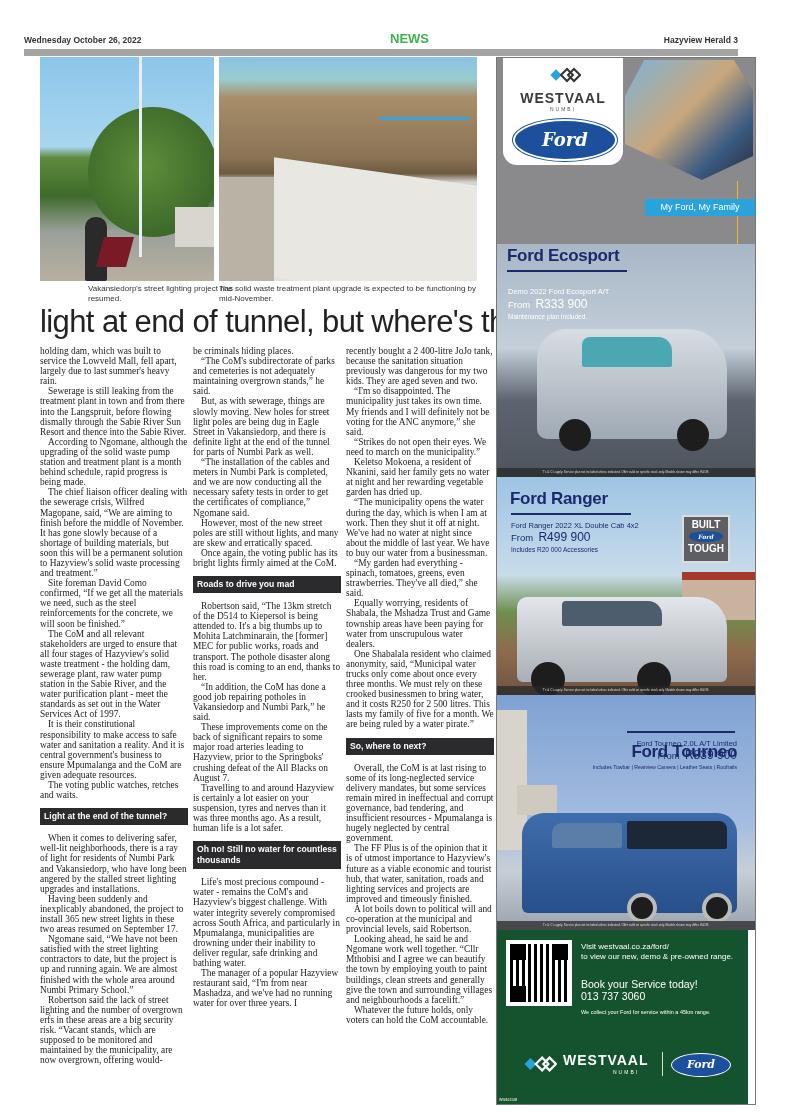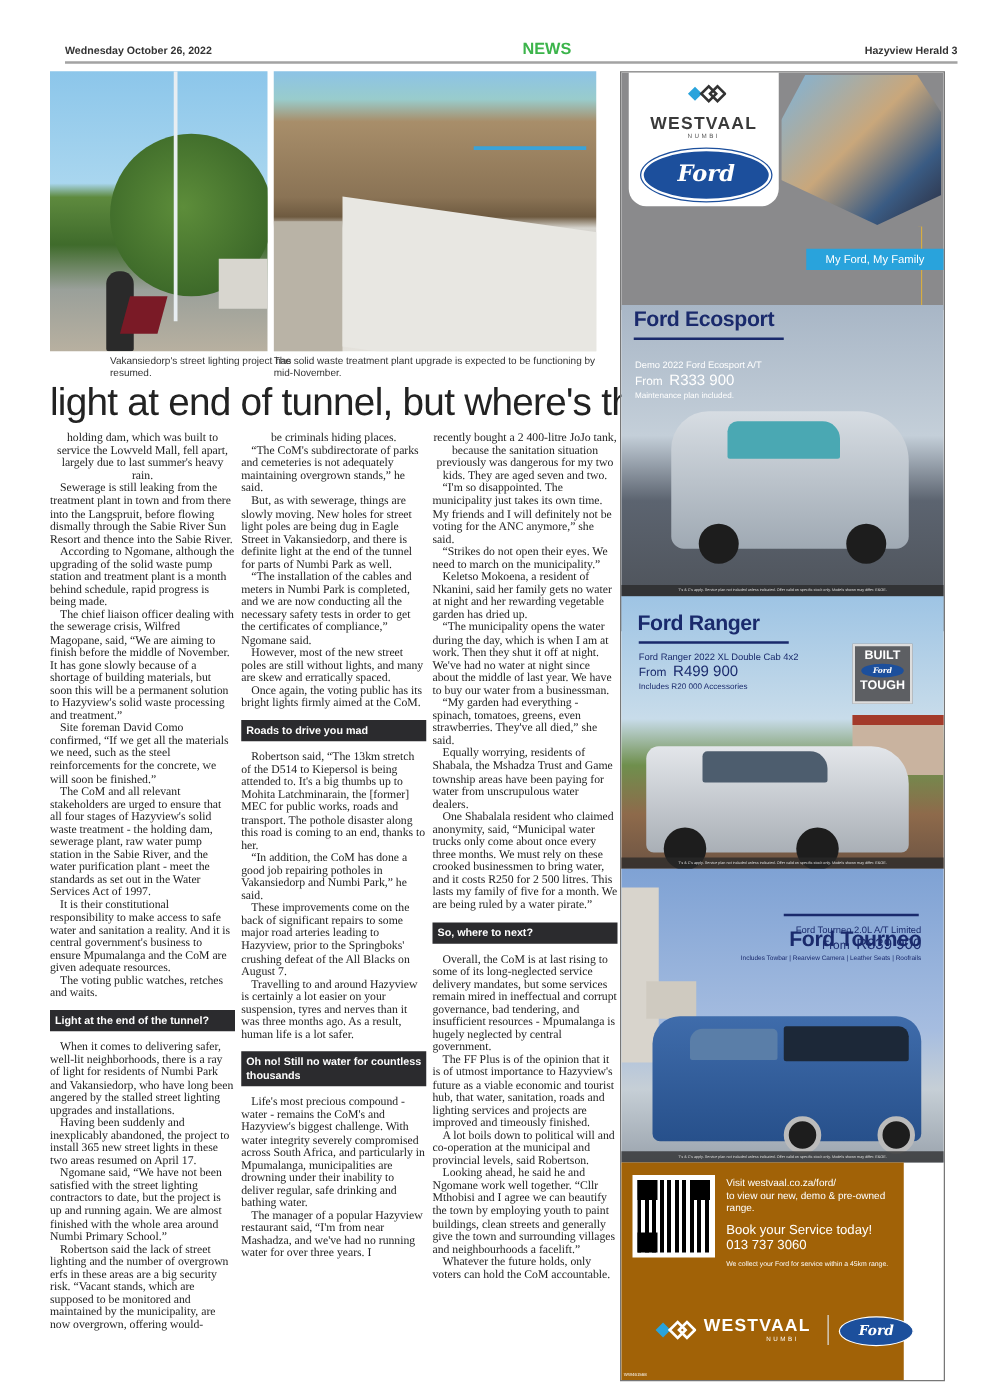--- a/index.html
+++ b/index.html
@@ -1,17 +1,17 @@
 <!DOCTYPE html>
 <html><head>
 <meta charset="utf-8">
 <style>
   html,body{margin:0;padding:0;background:#fff;}
   body{width:786px;height:1113px;position:relative;overflow:hidden;font-family:"Liberation Serif",serif;color:#222;}
-  .hdr{position:absolute;top:35px;left:52px;width:714px;height:14px;border-bottom:2px solid #a3a3a3;}
+  .hdr{position:absolute;top:35px;left:24px;width:714px;height:14px;border-bottom:7px solid #a3a3a3;}
   .hdr .date{position:absolute;left:0;top:0;font-family:"Liberation Sans",sans-serif;font-size:8.5px;font-weight:bold;color:#333;}
   .hdr .section{position:absolute;left:366px;top:-4px;font-family:"Liberation Sans",sans-serif;font-size:13px;font-weight:bold;color:#3cb44b;}
   .hdr .paper{position:absolute;right:0;top:0;font-family:"Liberation Sans",sans-serif;font-size:8.5px;font-weight:bold;color:#333;}
 
   .photo1{position:absolute;left:40px;top:57px;width:174px;height:224px;overflow:hidden;
     background:linear-gradient(180deg,#8cc6ea 0%,#a9d6ef 40%,#5e8a3e 45%,#3f6b2b 62%,#9aa09a 78%,#b8b0a0 100%);}
   .photo1 .tree{position:absolute;left:48px;top:50px;width:130px;height:130px;border-radius:50%;background:radial-gradient(circle at 45% 45%,#5d8d3a,#2f5a22);}
   .photo1 .pole{position:absolute;left:99px;top:0;width:3px;height:200px;background:#e8eef2;}
   .photo1 .wall{position:absolute;left:135px;top:150px;width:40px;height:40px;background:#d8d6cf;}
   .photo1 .person{position:absolute;left:45px;top:160px;width:22px;height:64px;background:#2a2a2a;border-radius:10px 10px 2px 2px;}
@@ -19,21 +19,21 @@
   .photo2{position:absolute;left:219px;top:57px;width:258px;height:224px;overflow:hidden;
     background:linear-gradient(180deg,#8cc3e6 0%,#9cc 10%,#a88e6a 18%,#8a7355 45%,#6e5a40 52%,#d6d4ce 56%,#e4e2dc 100%);}
   .photo2 .slab{position:absolute;left:55px;top:115px;width:210px;height:120px;background:#e8e7e2;transform:skewY(8deg);}
   .photo2 .wall{position:absolute;left:0;top:120px;width:55px;height:110px;background:#b9b3a6;}
   .photo2 .pipe{position:absolute;left:160px;top:60px;width:90px;height:3px;background:#3aa3d9;}
   .caption{position:absolute;font-family:"Liberation Sans",sans-serif;font-size:8px;color:#333;line-height:9.5px;}
   .headline{position:absolute;left:40px;top:304px;width:450px;font-family:"Liberation Sans",sans-serif;font-size:31px;letter-spacing:-0.6px;color:#222;white-space:nowrap;}
 
   .col{position:absolute;top:346px;width:148px;font-size:9.4px;line-height:10.1px;text-align:left;}
   .col p{margin:0;text-indent:8px;}
-  .col p.noind{text-indent:0;text-align:center;}
+  .col p.noind{text-indent:0;}
   .subhead{background:#2b2b2e;color:#fff;font-family:"Liberation Sans",sans-serif;font-weight:bold;font-size:8.6px;line-height:11px;padding:3px 4px;margin:8px 0 8px 0;}
 
   .ad{position:absolute;left:496px;top:57px;width:258px;height:1046px;border:1px solid #777;overflow:hidden;font-family:"Liberation Sans",sans-serif;}
   .ad-top{position:absolute;left:0;top:0;width:258px;height:190px;background:#8a8a8c;}
   .logo-box{position:absolute;left:6px;top:0;width:120px;height:107px;background:#fff;border-radius:0 0 14px 14px;}
   .logo-diamond{position:absolute;left:46px;top:8px;width:32px;height:18px;}
   .westvaal{position:absolute;left:0;top:32px;width:120px;text-align:center;font-weight:bold;font-size:14px;letter-spacing:1px;color:#3a3a3a;}
   .numbi{position:absolute;left:0;top:48px;width:120px;text-align:center;font-size:5px;letter-spacing:2px;color:#555;}
   .ford-oval{position:absolute;left:10px;top:61px;width:100px;height:38px;border-radius:50%;background:#1c4f9c;border:2px solid #fff;box-shadow:0 0 0 1px #1c4f9c;color:#fff;font-family:"DejaVu Serif",serif;font-style:italic;font-weight:bold;font-size:18px;text-align:center;line-height:38px;}
   .selfie{position:absolute;left:128px;top:2px;width:128px;height:120px;background:linear-gradient(135deg,#7fb3d9,#c9a77b 45%,#3a5b83 75%,#2a2a3a);clip-path:polygon(15% 0,85% 0,100% 25%,100% 80%,60% 100%,0 70%,0 30%);}
@@ -64,21 +64,21 @@
 
   .tourneo{position:absolute;left:0;top:637px;width:258px;height:235px;background:linear-gradient(180deg,#7fa2d4 0%,#a6bde0 55%,#c6cfd6 75%,#9aa3ad 100%);}
   .tourneo .building{position:absolute;left:0;top:15px;width:30px;height:140px;background:#d8d4cc;}
   .tourneo .bridge{position:absolute;left:20px;top:90px;width:40px;height:30px;background:#cfcac0;}
   .tourneo .van{position:absolute;left:25px;top:118px;width:215px;height:100px;background:linear-gradient(180deg,#3f6cab,#27508b);border-radius:22px 20px 6px 6px;}
   .tourneo .van .win{position:absolute;left:105px;top:8px;width:100px;height:28px;background:#1c2838;border-radius:2px 8px 2px 2px;}
   .tourneo .van .win2{position:absolute;left:30px;top:10px;width:70px;height:25px;background:#5a7ea8;border-radius:10px 4px 2px 2px;}
   .tourneo .van .w1,.tourneo .van .w2{position:absolute;bottom:-10px;width:30px;height:30px;border-radius:50%;background:#1d1d1d;border:4px solid #bbb;box-sizing:border-box;}
   .tourneo .van .w1{left:105px}.tourneo .van .w2{left:180px}
 
-  .ad-bottom{position:absolute;left:0;top:872px;width:226px;height:174px;background:#a16207;color:#fff;}
+  .ad-bottom{position:absolute;left:0;top:872px;width:251px;height:174px;background:#14532d;color:#fff;}
   .qr{position:absolute;left:9px;top:10px;width:66px;height:66px;background:#fff;}
   .qr-inner{position:absolute;left:4px;top:4px;width:58px;height:58px;
     background:
       linear-gradient(#000,#000) 0 0/16px 16px no-repeat,
       linear-gradient(#000,#000) 42px 0/16px 16px no-repeat,
       linear-gradient(#000,#000) 0 42px/16px 16px no-repeat,
       repeating-linear-gradient(90deg,#000 0 3px,transparent 3px 6px),
       repeating-linear-gradient(0deg,transparent 0 4px,#fff 4px 7px);
     }
   .visit{position:absolute;left:84px;top:12px;font-size:8px;line-height:10px;}
@@ -121,21 +121,21 @@
   <p class="noind">holding dam, which was built to service the Lowveld Mall, fell apart, largely due to last summer's heavy rain.</p>
   <p>Sewerage is still leaking from the treatment plant in town and from there into the Langspruit, before flowing dismally through the Sabie River Sun Resort and thence into the Sabie River.</p>
   <p>According to Ngomane, although the upgrading of the solid waste pump station and treatment plant is a month behind schedule, rapid progress is being made.</p>
   <p>The chief liaison officer dealing with the sewerage crisis, Wilfred Magopane, said, “We are aiming to finish before the middle of November. It has gone slowly because of a shortage of building materials, but soon this will be a permanent solution to Hazyview's solid waste processing and treatment.”</p>
   <p>Site foreman David Como confirmed, “If we get all the materials we need, such as the steel reinforcements for the concrete, we will soon be finished.”</p>
   <p>The CoM and all relevant stakeholders are urged to ensure that all four stages of Hazyview's solid waste treatment - the holding dam, sewerage plant, raw water pump station in the Sabie River, and the water purification plant - meet the standards as set out in the Water Services Act of 1997.</p>
   <p>It is their constitutional responsibility to make access to safe water and sanitation a reality. And it is central government's business to ensure Mpumalanga and the CoM are given adequate resources.</p>
   <p>The voting public watches, retches and waits.</p>
   <div class="subhead">Light at the end of the tunnel?</div>
   <p>When it comes to delivering safer, well-lit neighborhoods, there is a ray of light for residents of Numbi Park and Vakansiedorp, who have long been angered by the stalled street lighting upgrades and installations.</p>
-  <p>Having been suddenly and inexplicably abandoned, the project to install 365 new street lights in these two areas resumed on April 17.</p>
+  <p>Having been suddenly and inexplicably abandoned, the project to install 365 new street lights in these two areas resumed on September 17.</p>
   <p>Ngomane said, “We have not been satisfied with the street lighting contractors to date, but the project is up and running again. We are almost finished with the whole area around Numbi Primary School.”</p>
   <p>Robertson said the lack of street lighting and the number of overgrown erfs in these areas are a big security risk. “Vacant stands, which are supposed to be monitored and maintained by the municipality, are now overgrown, offering would-</p>
 </div>
 
 <div class="col" style="left:193px;">
   <p class="noind">be criminals hiding places.</p>
   <p>“The CoM's subdirectorate of parks and cemeteries is not adequately maintaining overgrown stands,” he said.</p>
   <p>But, as with sewerage, things are slowly moving. New holes for street light poles are being dug in Eagle Street in Vakansiedorp, and there is definite light at the end of the tunnel for parts of Numbi Park as well.</p>
   <p>“The installation of the cables and meters in Numbi Park is completed, and we are now conducting all the necessary safety tests in order to get the certificates of compliance,” Ngomane said.</p>
   <p>However, most of the new street poles are still without lights, and many are skew and erratically spaced.</p>

